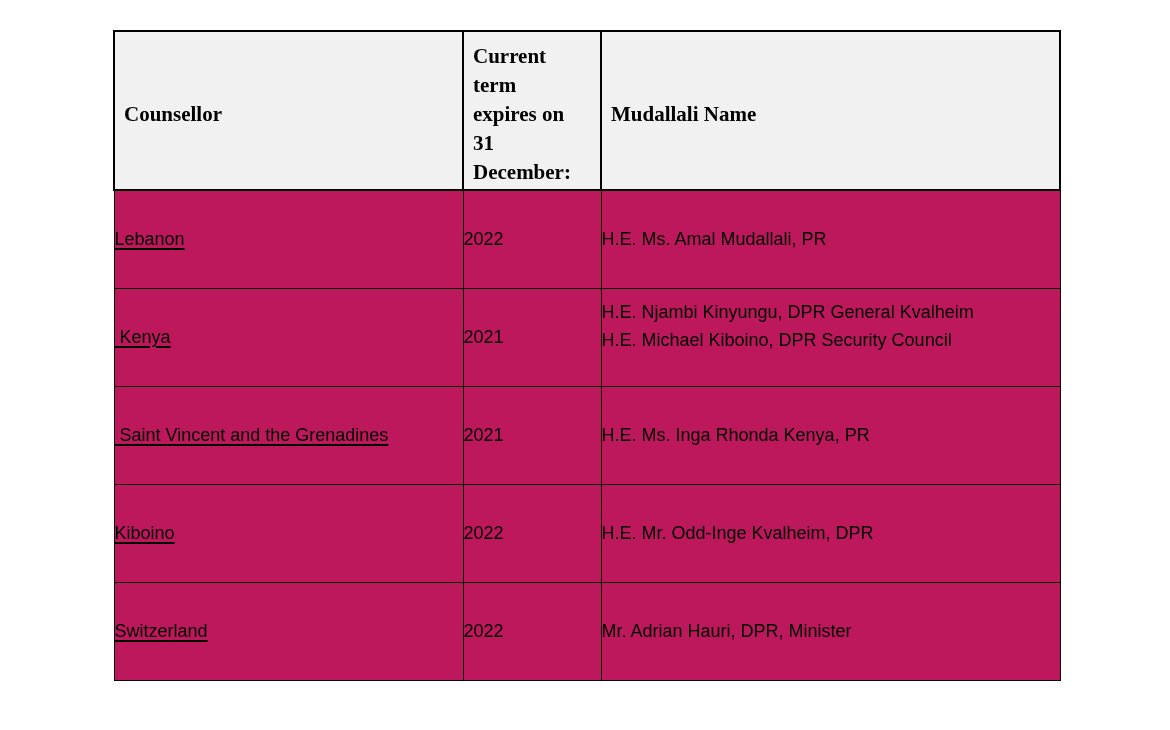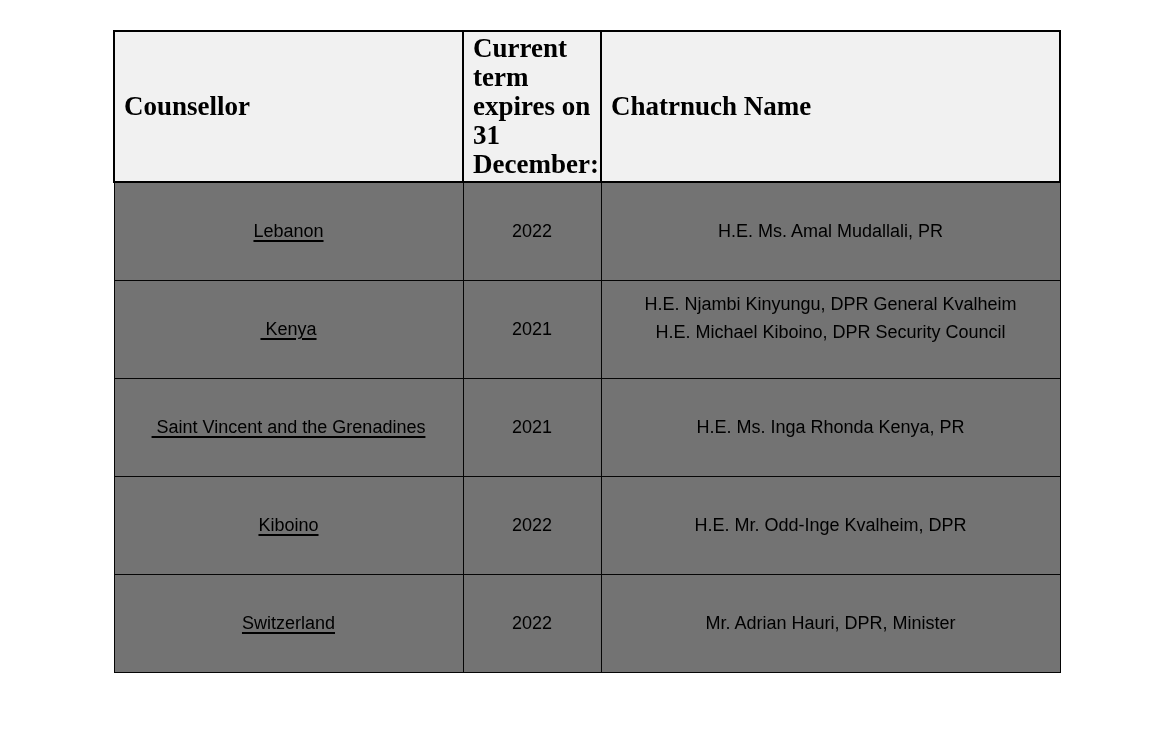--- a/index.html
+++ b/index.html
@@ -25,36 +25,35 @@
   col.col-ambassador { width: 459px; }
 
   thead tr { height: 145px; }
   tbody tr { height: 98px; }
 
   th {
     border: 2.5px solid #000000;
     background: #f1f1f1;
     font-family: "Liberation Serif", serif;
     font-weight: bold;
-    font-size: 27px;
+    font-size: 21px;
     line-height: 29px;
     color: #000000;
     text-align: left;
     vertical-align: middle;
-    padding: 2px 6px 2px 9px;
+    padding: 10px 6px 2px 9px;
     white-space: pre-line;
   }
   td {
     border: 1.5px solid #050505;
-    background: #737373;
+    background: #be185d;
     font-size: 18px;
     line-height: 28px;
-    text-align: center;
     vertical-align: middle;
-    padding: 0 6px;
+    padding: 0 0;
     white-space: pre-line;
   }
   td.v-top {
     vertical-align: top;
     padding-top: 9px;
   }
   .country-link {
     text-decoration: underline;
     text-decoration-thickness: 1.5px;
     text-underline-offset: 3px;
@@ -73,21 +72,21 @@
       <col class="col-ambassador">
     </colgroup>
     <thead>
       <tr>
         <th>Counsellor</th>
         <th>Current
 term
 expires on
 31
 December:</th>
-        <th>Chatrnuch Name</th>
+        <th>Mudallali Name</th>
       </tr>
     </thead>
     <tbody>
       <tr>
         <td><span class="country-link">Lebanon</span></td>
         <td>2022</td>
         <td>H.E. Ms. Amal Mudallali, PR</td>
       </tr>
       <tr>
         <td><span class="country-link">&nbsp;Kenya</span></td>

